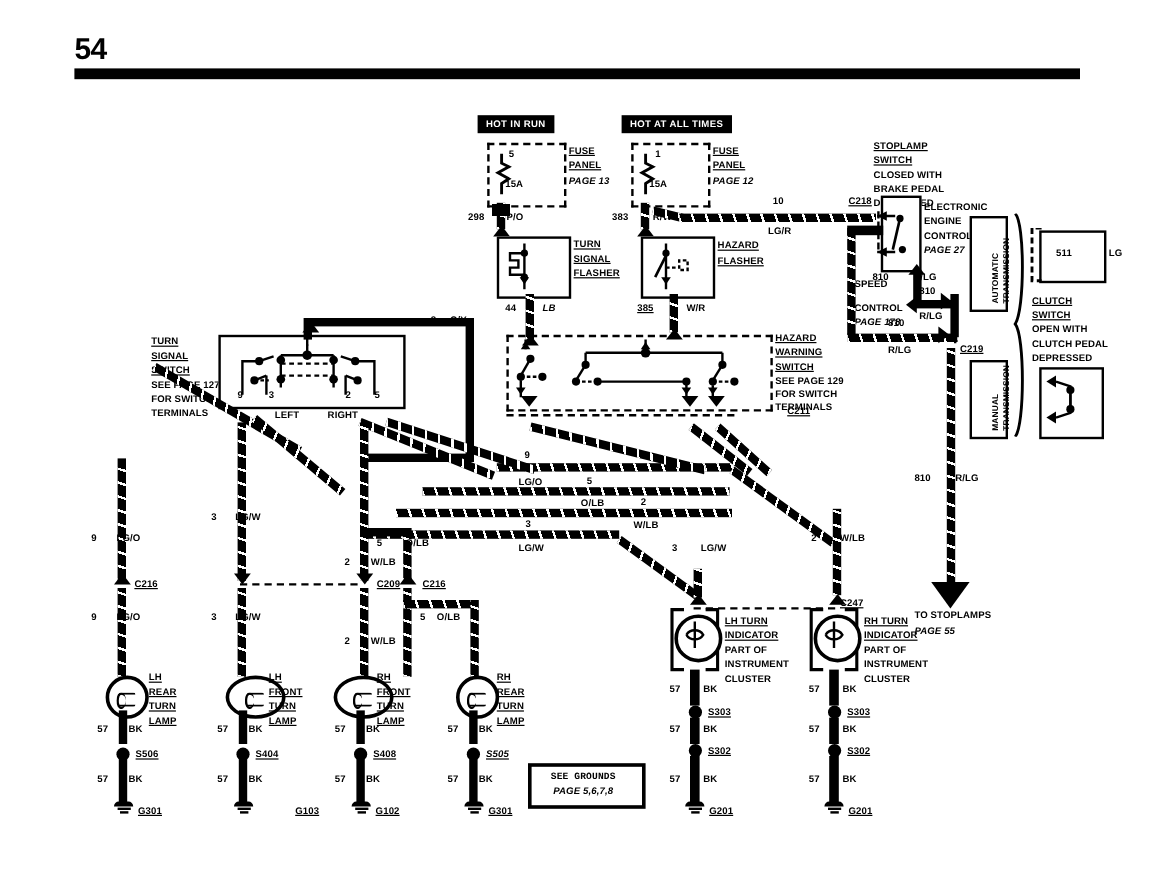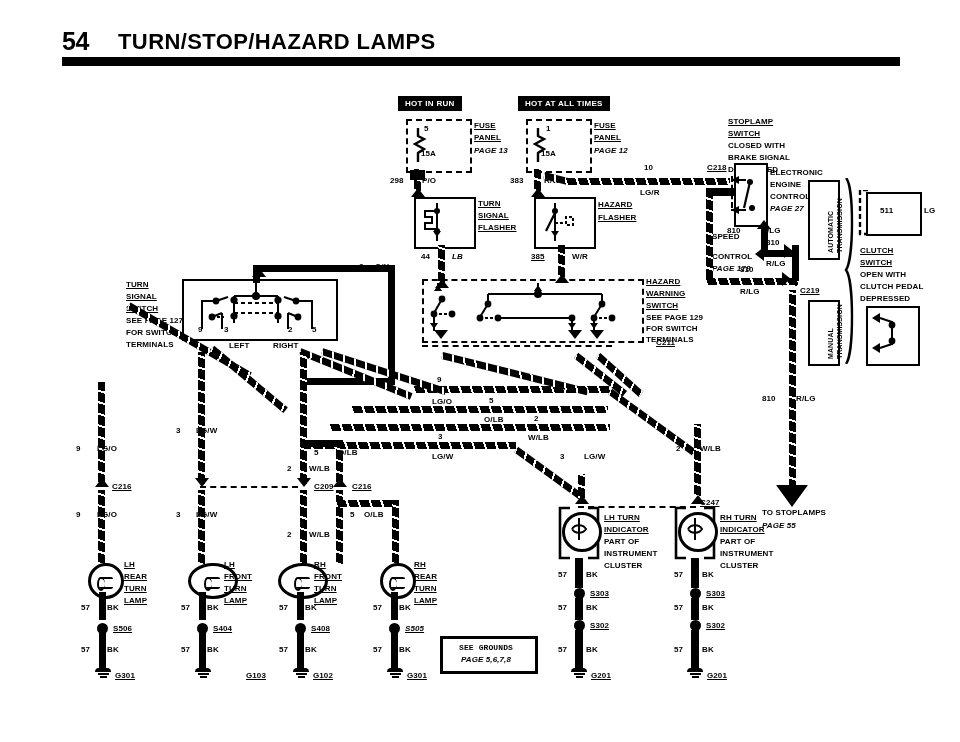--- a/index.html
+++ b/index.html
@@ -88,21 +88,20 @@
   
   .indic{position:absolute;width:34px;height:34px;border:3px solid #000;
          border-radius:50%;background:#fff;}
 </style>
 </head>
 <body>
 
 <div class="pg">
 
   <div id="hdr-num">54</div>
-  <div id="hdr-title">TURN/STOP/HAZARD LAMPS</div>
   <div id="hdr-rule"></div>
 
   <div class="banner" style="left:398px;top:96px;">HOT IN RUN</div>
 
   <div class="dashbox" style="left:406px;top:119px;width:62px;height:50px;"></div>
   <div class="t" style="left:424px;top:124px;">5</div>
   <div class="t" style="left:421px;top:149px;">15A</div>
 
   <svg style="position:absolute;left:412px;top:128px;" width="20" height="34">
     <path d="M6 0 L6 8 L12 11 L3 16 L12 21 L6 25 L6 34" stroke="#000" stroke-width="2.4" fill="none"></path>
@@ -169,21 +168,21 @@
 
   <div class="wire v" style="left:558px;top:245px;height:32px;"></div>
   <div class="t" style="left:531px;top:252px;text-decoration:underline;">385</div>
   <div class="t" style="left:572px;top:252px;">W/R</div>
   <div class="chev up" style="left:555px;top:274px;"></div>
   <div class="t u" style="left:568px;top:263px;"></div>
 
   <div class="t u" style="left:728px;top:117px;">STOPLAMP</div>
   <div class="t u" style="left:728px;top:129px;">SWITCH</div>
   <div class="t" style="left:728px;top:141px;">CLOSED WITH</div>
-  <div class="t" style="left:728px;top:153px;">BRAKE SIGNAL</div>
+  <div class="t" style="left:728px;top:153px;">BRAKE PEDAL</div>
   <div class="t" style="left:728px;top:165px;">DEPRESSED</div>
 
   <div class="t u" style="left:707px;top:163px;">C218</div>
   <div class="dashline-v" style="left:731px;top:176px;height:32px;"></div>
 
   <div class="solidbox" style="left:734px;top:163px;width:30px;height:60px;"></div>
   <svg style="position:absolute;left:728px;top:168px;" width="44" height="54">
     <path d="M3 12 L18 12" stroke="#000" stroke-width="2" fill="none"></path>
     <path d="M3 12 l8 -4 l0 8 z" fill="#000"></path>
     <path d="M3 42 L18 42" stroke="#000" stroke-width="2" fill="none"></path>

